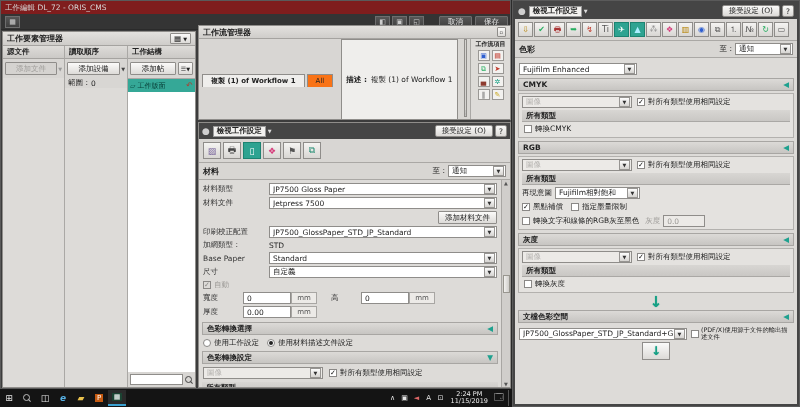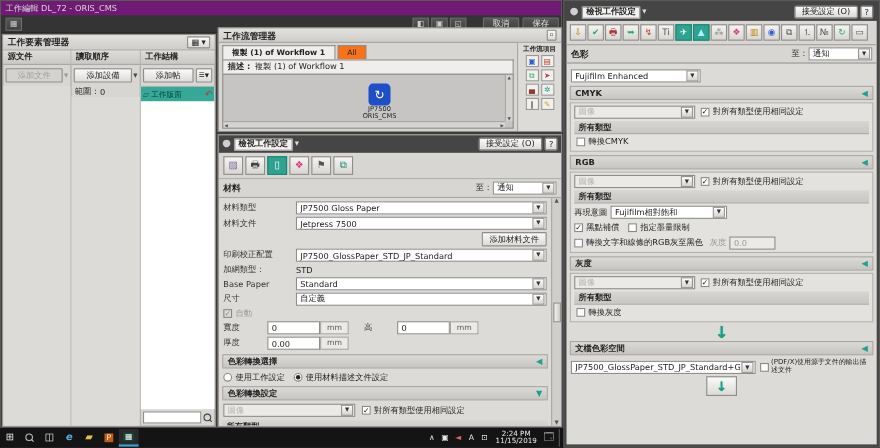--- a/index.html
+++ b/index.html
@@ -3,21 +3,21 @@
 <meta charset="utf-8">
 <style>
   *{margin:0;padding:0;box-sizing:border-box;font-family:"DejaVu Sans",sans-serif}
   body{width:800px;height:407px;overflow:hidden;background:#222;font-size:8px;color:#222}
   #screen{position:relative;width:800px;height:407px;background:#2b2b2b}
   .row{display:flex;align-items:center}
   .grow{flex:1}
 
   
   .win{position:absolute;background:#3c3c3c;border:1px solid #5a5a5a}
-  .titlebar{height:13px;background:#701a75;color:#d6d6d6;font-size:7.5px;display:flex;align-items:center;padding:0 4px;white-space:nowrap}
+  .titlebar{height:13px;background:#7f1d1d;color:#d6d6d6;font-size:7.5px;display:flex;align-items:center;padding:0 4px;white-space:nowrap}
   .chrome-toolbar{height:16px;background:#343434;display:flex;align-items:center;padding:0 2px;border-bottom:1px solid #2a2a2a}
   .btn-dark{height:12px;background:linear-gradient(#565656,#3f3f3f);border:1px solid #6e6e6e;color:#e8e8e8;font-size:7.5px;display:flex;align-items:center;justify-content:center;padding:0 8px;margin-left:3px;border-radius:1px}
   .mini-dark{width:15px;height:12px;background:linear-gradient(#565656,#3f3f3f);border:1px solid #6e6e6e;color:#ccc;font-size:7px;display:flex;align-items:center;justify-content:center;margin-left:2px}
 
   
   .pane{background:#d8d6d3;border:1px solid #8f8d8a}
   .pane-hd{height:14px;background:linear-gradient(#e3e1de,#cfcdca);border-bottom:1px solid #a5a3a0;display:flex;align-items:center;padding:0 4px;font-weight:bold;font-size:8px}
   .col-hd{height:13px;background:linear-gradient(#dedcd9,#cbc9c6);border-bottom:1px solid #a5a3a0;display:flex;align-items:center;padding:0 4px;font-weight:bold;font-size:7.5px}
   .btn{height:13px;background:linear-gradient(#fbfaf9,#dddbd8);border:1px solid #8f8d8a;display:inline-flex;align-items:center;justify-content:center;font-size:7.5px;padding:0 6px;border-radius:1px;white-space:nowrap}
   .btn.dis{color:#a0Such9e9b;color:#a09e9b;background:#d5d3d0}
@@ -162,21 +162,21 @@
 
     <div class="pane" style="position:absolute;left:197px;top:24px;width:313px;height:95px">
       <div class="pane-hd" style="height:13px">
         <span>工作流管理器</span>
         <div class="grow"></div>
         <div class="btn" style="height:10px;padding:0 2px;font-size:5px">
             <span>▫</span>
           </div>
       </div>
       <div class="row" style="align-items:stretch;height:80px">
-        <div style="flex:1;display:flex;flex-direction:column;overflow:hidden">
+        <div style="flex:1;display:flex;flex-direction:row;overflow:hidden">
           <div class="row" style="padding:2px 3px 0 3px">
             <div class="tab on">複製 (1) of Workflow 1</div>
             <div class="tab">All</div>
           </div>
           <div class="row" style="padding:1px 4px;background:#efeeec;border:1px solid #8f8d8a;border-bottom:none;margin:0 3px">
             <span class="lbl" style="font-weight:bold">描述 :</span>
             <span class="lbl" style="margin-left:4px">複製 (1) of Workflow 1</span>
           </div>
           <div style="flex:1;margin:0 3px 2px 3px;border:1px solid #8f8d8a;background:#c6c5c3;position:relative;overflow:hidden">
             <div style="position:absolute;left:118px;top:8px;width:48px;text-align:center">
@@ -478,21 +478,21 @@
               <span class="ar">▼</span>
             </div>
           <span class="cb on" style="margin-left:5px"></span>
           <span class="lbl" style="margin-left:3px">對所有類型使用相同設定</span>
         </div>
         <div class="alltypes">
             <span>所有類型</span>
           </div>
         <div class="row" style="margin-top:2px">
           <span class="lbl">再現意圖</span>
-          <div class="dd" style="width:106px;margin-left:3px">
+          <div class="dd" style="width:85px;margin-left:3px">
               <span class="tx">Fujifilm相對飽和</span>
               <span class="ar">▼</span>
             </div>
         </div>
         <div class="row" style="margin-top:3px">
           <span class="cb on"></span>
           <span class="lbl" style="margin:0 8px 0 3px">黑點補償</span>
           <span class="cb"></span>
           <span class="lbl" style="margin-left:3px">指定墨量限制</span>
         </div>

